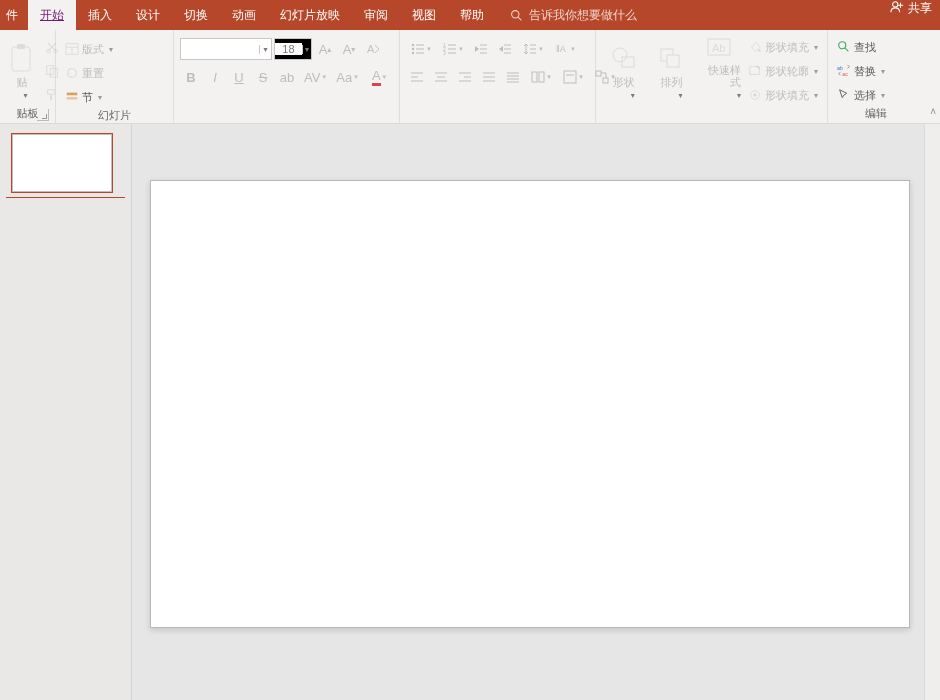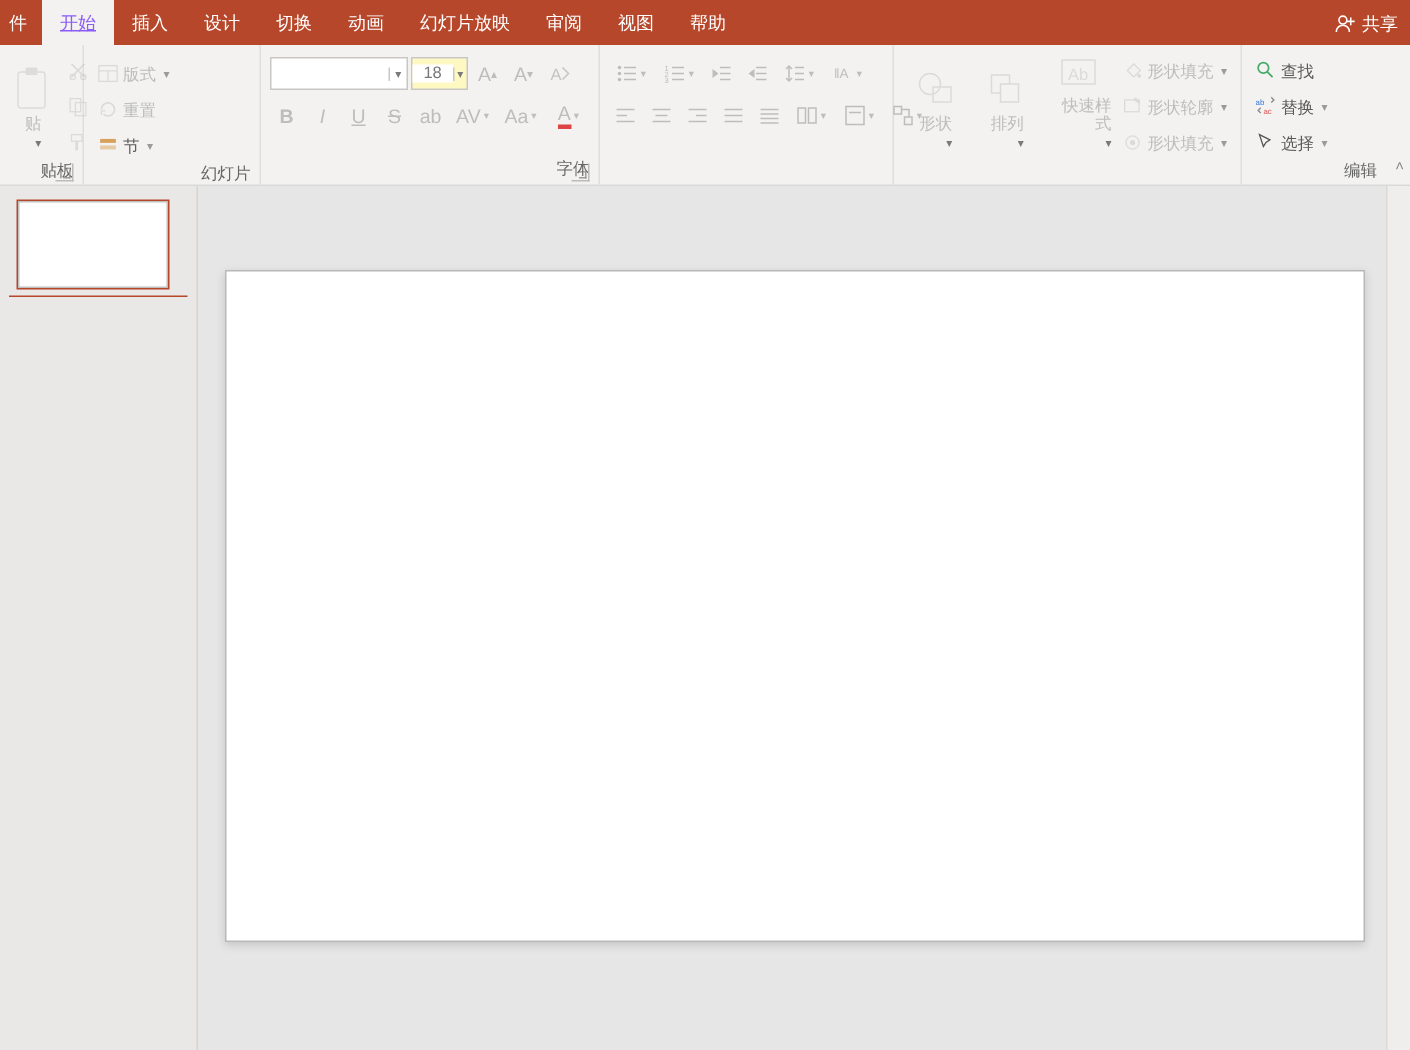--- a/index.html
+++ b/index.html
@@ -2,31 +2,31 @@
 <html><head>
 <meta charset="utf-8">
 <style>
 * { margin:0; padding:0; box-sizing:border-box; font-family:"Microsoft YaHei","Segoe UI",sans-serif; }
 body { width:940px; height:700px; background:#e6e6e6; overflow:hidden; position:relative; }
 
 
 .tabstrip { height:30px; background:#b7472a; display:flex; align-items:stretch; color:#fff; font-size:12px; position:relative; }
 .tab { padding:0 12px; display:flex; align-items:center; cursor:pointer; white-space:nowrap; }
 .tab.cut { padding-left:6px; padding-right:10px; }
-.tab.active { background:#f3f2f1; color:#8b5cf6;text-decoration:underline; }
+.tab.active { background:#f3f2f1; color:#701a75;text-decoration:underline; }
 .tellme { display:flex; align-items:center; gap:6px; margin-left:14px; color:#f3d4cc; font-size:12px; }
 .tellme svg { width:13px; height:13px; }
-.share { position:absolute; right:8px; top:0; height:32px; display:flex; align-items:center; gap:4px; color:#fff; font-size:12px; cursor:pointer; }
+.share { position:absolute; right:8px; top:0; height:32px; display:flex; gap:4px; color:#fff; font-size:12px; cursor:pointer; }
 .share svg { width:14px; height:14px; }
 
 
 .ribbon { height:94px; background:#f3f2f1; border-bottom:1px solid #d9d9d9; display:flex; }
 .group { border-right:1px solid #e0ded9; display:flex; flex-direction:column; justify-content:space-between; padding:4px 6px 2px 6px; position:relative; }
 .group-body { flex:1; display:flex; align-items:flex-start; gap:4px; }
-.group-label { height:16px; font-size:11px; color:#666; text-align:right; position:relative; }
+.group-label { height:16px; font-size:11px; color:#666; text-align:center; position:relative; }
 .group-label .dlaunch { position:absolute; right:0; bottom:0; width:12px; height:12px; border:1px solid #bdbbba; border-left:0; border-top:0; }
 .group-label .dlaunch::after { content:""; position:absolute; right:1px; bottom:1px; width:4px; height:4px; border-right:1px solid #9a9a9a; border-bottom:1px solid #9a9a9a; }
 
 .bigbtn { display:flex; flex-direction:column; align-items:center; justify-content:flex-end; width:44px; height:68px; font-size:11px; color:#4a4a4a; cursor:pointer; gap:2px; }
 .bigbtn .ic { width:32px; height:32px; display:flex; align-items:center; justify-content:center; }
 .bigbtn .lbl { line-height:12px; text-align:right; }
 .bigbtn .caret { font-size:8px; color:#7a7a7a; }
 .gray .ic svg *, .gray .lbl, .gray { color:#bdbdbd !important; }
 .gray svg { opacity:.5; }
 
@@ -37,21 +37,21 @@
 .mini svg { width:14px; height:14px; flex-shrink:0; }
 
 .row { display:flex; align-items:center; gap:2px; }
 .sqbtn { width:22px; height:22px; display:flex; align-items:center; justify-content:center; cursor:pointer; color:#bdbdbd; font-size:13px; }
 .sqbtn.caret-after { width:30px; }
 .sqbtn .caret { font-size:7px; margin-left:2px; color:#bdbdbd; }
 
 .fontbox { width:92px; height:22px; background:#fff; border:1px solid #c9c7c5; display:flex; align-items:center; }
 .fontbox input { border:0; width:100%; font-size:11px; padding:0 4px; outline:none; background:transparent; color:#888; }
 .fontbox .dd { width:14px; border-left:1px solid #c9c7c5; text-align:center; font-size:8px; color:#7a7a7a; cursor:pointer; }
-.sizebox { width:38px; height:22px; background:#fef9c3; border:1px solid #c9c7c5; display:flex; align-items:center; }
+.sizebox { width:38px; height:22px; background:#000000; border:1px solid #c9c7c5; display:flex; align-items:center; }
 .sizebox input { border:0; width:100%; font-size:11px; text-align:center; outline:none; color:#777; }
 .sizebox .dd { width:12px; border-left:1px solid #c9c7c5; text-align:center; font-size:8px; color:#7a7a7a; cursor:pointer; }
 
 
 .workspace { position:absolute; top:124px; left:0; right:0; bottom:0; display:flex; }
 .thumbs { width:132px; background:#e9e8e6; border-right:1px solid #d6d4d2; padding:10px 12px; }
 .thumb { width:100px; height:58px; background:#fff; border:1px solid #bfbfbf; box-shadow:0 0 0 1px #b7472a; position:relative; cursor:pointer; }
 .thumb-wrap { position:relative; }
 .thumb-wrap::after { content:""; position:absolute; left:-6px; right:-6px; bottom:-8px; height:2px; border-top:1px solid #b7472a; }
 
@@ -69,20 +69,27 @@
   <div class="tab cut">件</div>
   <div class="tab active">开始</div>
   <div class="tab">插入</div>
   <div class="tab">设计</div>
   <div class="tab">切换</div>
   <div class="tab">动画</div>
   <div class="tab">幻灯片放映</div>
   <div class="tab">审阅</div>
   <div class="tab">视图</div>
   <div class="tab">帮助</div>
+  <div class="tellme">
+    <svg viewBox="0 0 16 16">
+        <circle cx="6.5" cy="6.5" r="4.5" fill="none" stroke="#f3d4cc" stroke-width="1.3"></circle>
+        <line x1="10" y1="10" x2="14" y2="14" stroke="#f3d4cc" stroke-width="1.3"></line>
+      </svg>
+    <span>告诉我你想要做什么</span>
+  </div>
   <div class="share">
     <svg viewBox="0 0 16 16">
         <circle cx="6" cy="5" r="3" fill="none" stroke="#fff" stroke-width="1.2"></circle>
         <path d="M1 14c0-3 2.2-5 5-5s5 2 5 5" fill="none" stroke="#fff" stroke-width="1.2"></path>
         <line x1="12" y1="3" x2="12" y2="9" stroke="#fff" stroke-width="1.2"></line>
         <line x1="9" y1="6" x2="15" y2="6" stroke="#fff" stroke-width="1.2"></line>
       </svg>
     <span>共享</span>
   </div>
 </div>
@@ -192,21 +199,20 @@
           </div>
         <div class="sqbtn">ab</div>
         <div class="sqbtn caret-after">AV<span class="caret">▾</span></div>
         <div class="sqbtn caret-after">Aa<span class="caret">▾</span></div>
         <div class="sqbtn caret-after">
             <span style="border-bottom:3px solid #d44">A</span>
             <span class="caret">▾</span>
           </div>
       </div>
     </div>
-    <div class="group-label"><span>字体</span><span class="dlaunch"></span></div>
   </div>
 
   <div class="group" style="width:196px">
     <div class="group-body" style="flex-direction:column;gap:6px;padding-top:4px">
       <div class="row">
         <div class="sqbtn caret-after">
             <svg width="14" height="14" viewBox="0 0 14 14">
               <circle cx="2" cy="3" r="1.2" fill="#bdbdbd"></circle>
               <line x1="5" y1="3" x2="13" y2="3" stroke="#bdbdbd"></line>
               <circle cx="2" cy="7" r="1.2" fill="#bdbdbd"></circle>

